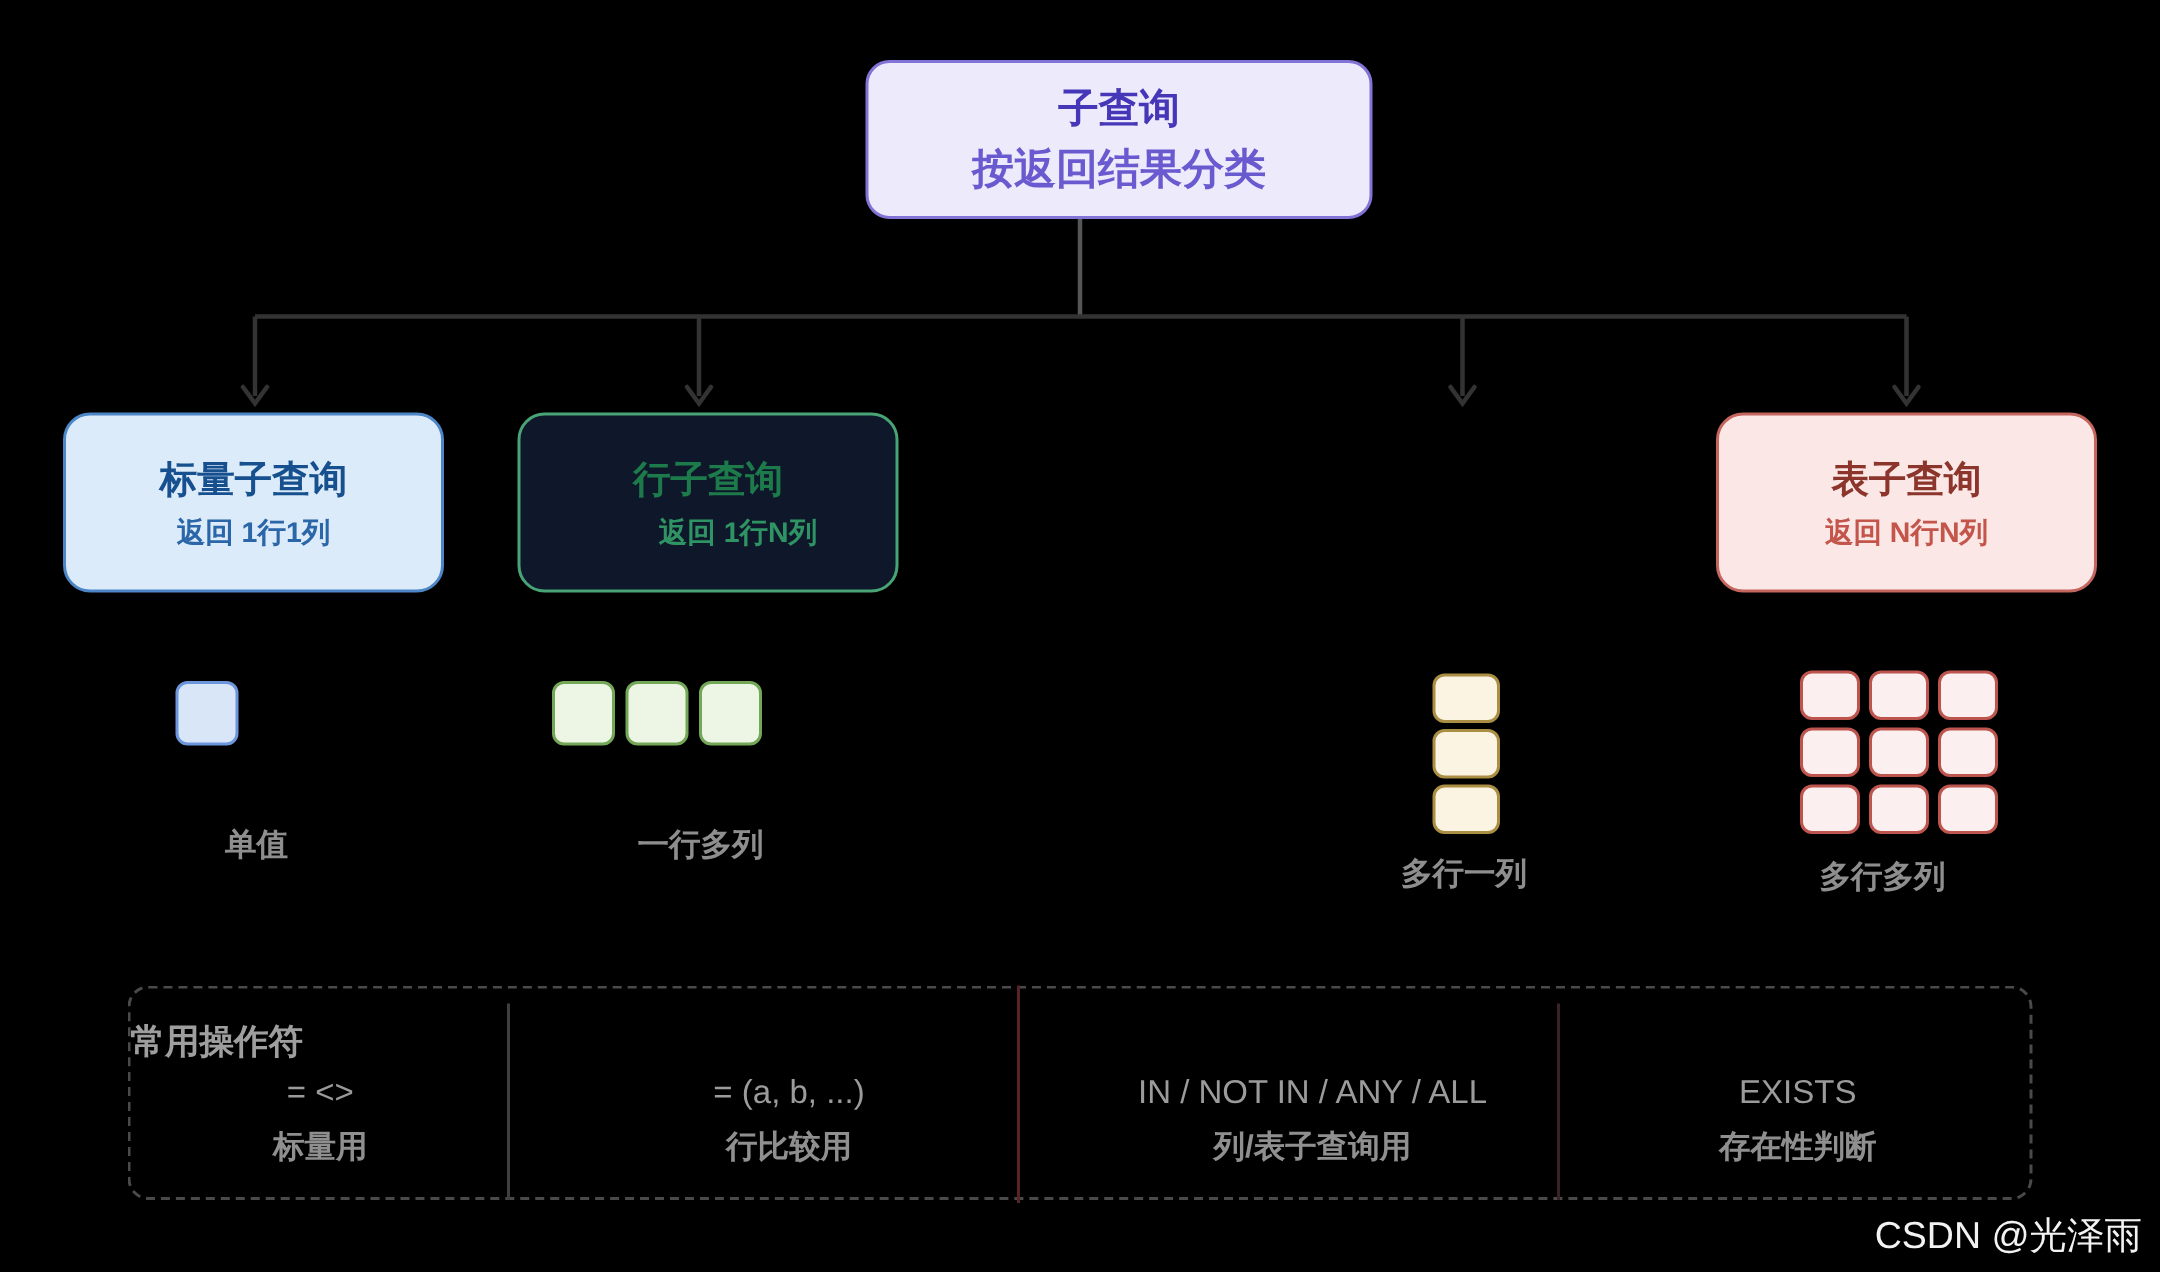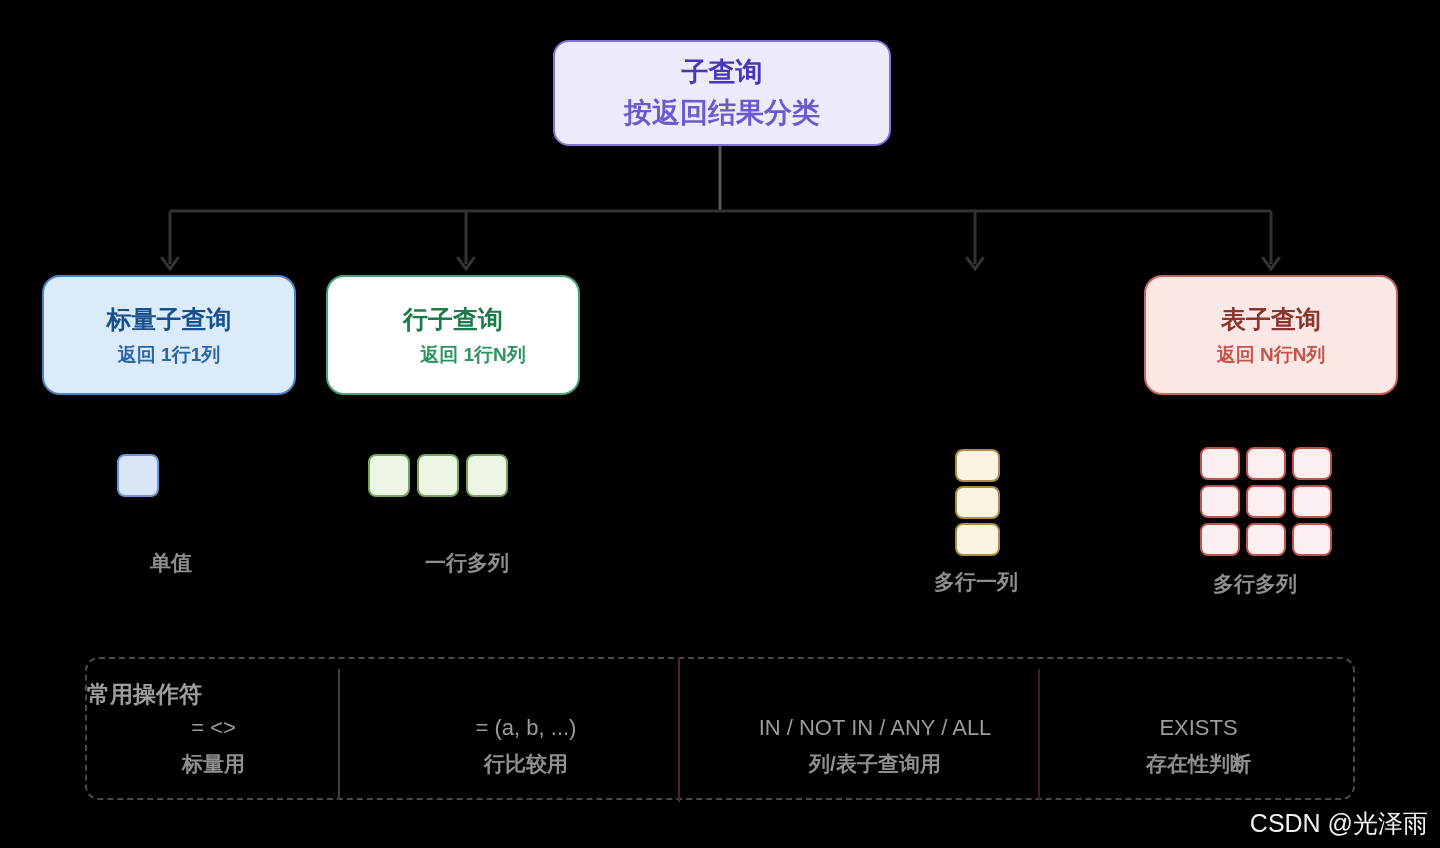--- a/index.html
+++ b/index.html
@@ -17,21 +17,21 @@
   .connectors {
     position: absolute;
     left: 0; top: 0;
     width: 1440px; height: 848px;
     z-index: 1;
   }
 
   
   .root-box {
     position: absolute;
-    left: 553px; top: 40px;
+    left: 577px; top: 40px;
     width: 338px; height: 106px;
     background: #edebfb;
     border: 2.5px solid #8273d6;
     border-radius: 16px;
     display: flex; flex-direction: column;
     align-items: center; justify-content: center;
     gap: 4px;
     z-index: 2;
   }
   .root-box .title { font-size: 27px; font-weight: 700; color: #4636b8; }
@@ -48,21 +48,21 @@
     align-items: center; justify-content: center;
     gap: 6px;
     z-index: 2;
   }
   .cat-box .title { font-size: 25px; font-weight: 700; }
   .cat-box .subtitle { font-size: 19px; font-weight: 600; }
 
   .cat-scalar { left: 42px;  background: #dcebfa; border-color: #4c86c6; }
   .cat-scalar .title { color: #17508e; } .cat-scalar .subtitle { color: #2b66a8; }
 
-  .cat-row { left: 326px; background: #ffffff; border-color: #48a474; }
+  .cat-row { left: 345px; background: #0f172a; border-color: #48a474; }
   .cat-row .title { color: #1d7a4a; } .cat-row .subtitle { color: #2e9463; margin-left: 40px; }
 
   .cat-col { left: 848px; background: #fbf1d9; border-color: #c2a05c; }
   .cat-col .title { color: #6e570f; } .cat-col .subtitle { color: #a9821c; }
 
   .cat-table { left: 1144px; background: #fbe8e6; border-color: #c4655e; }
   .cat-table .title { color: #8c352c; } .cat-table .subtitle { color: #c4554a; }
 
   
   .cell {

